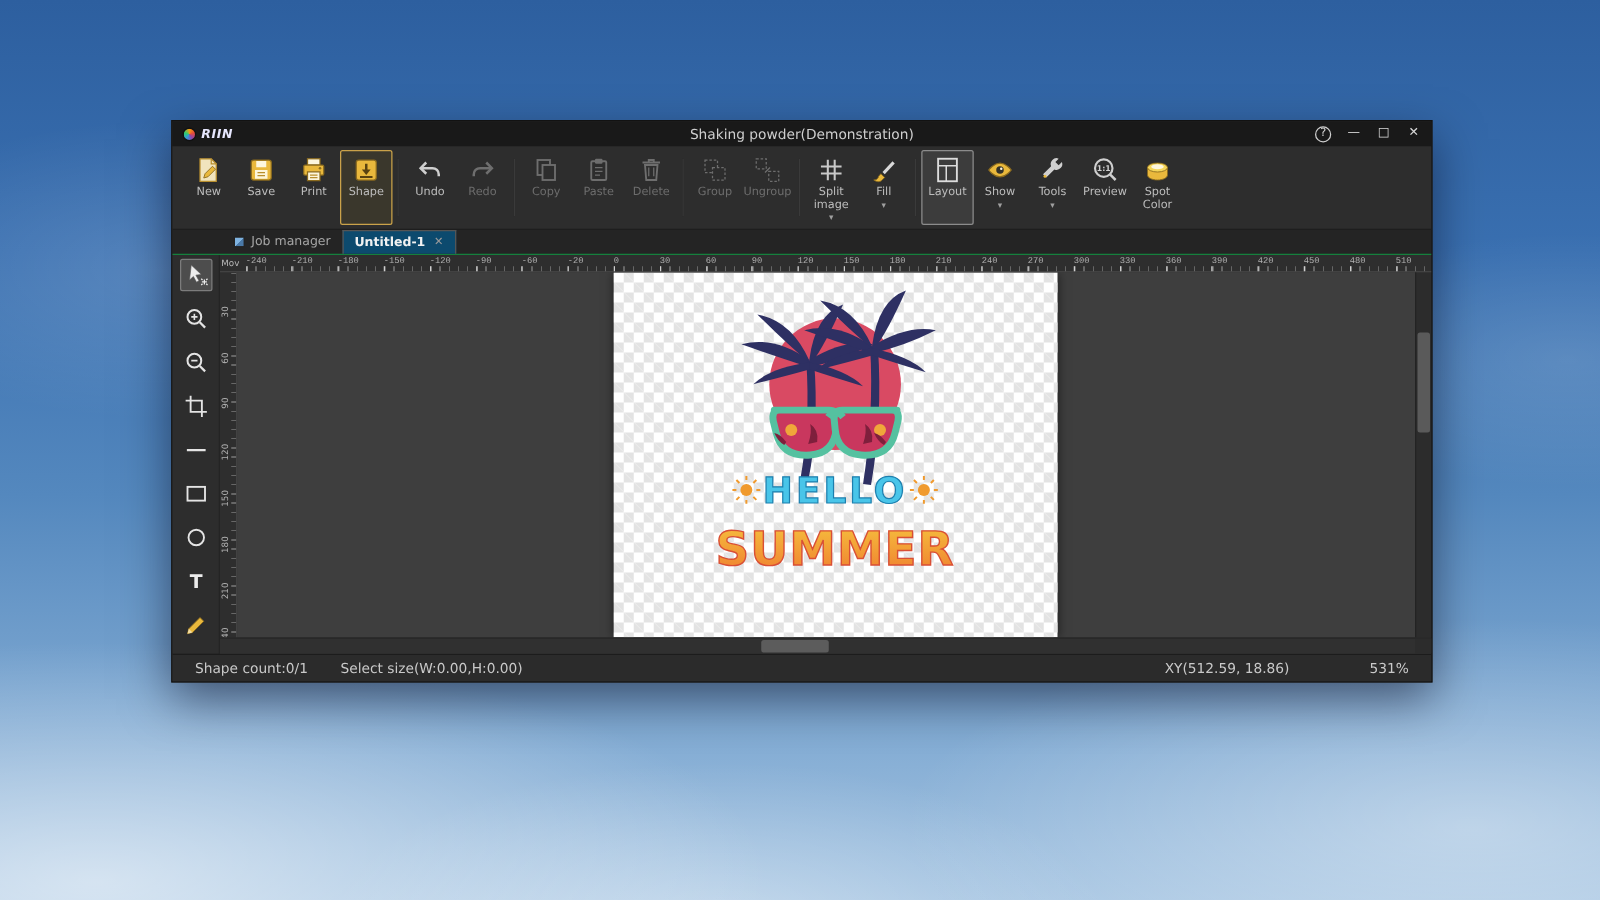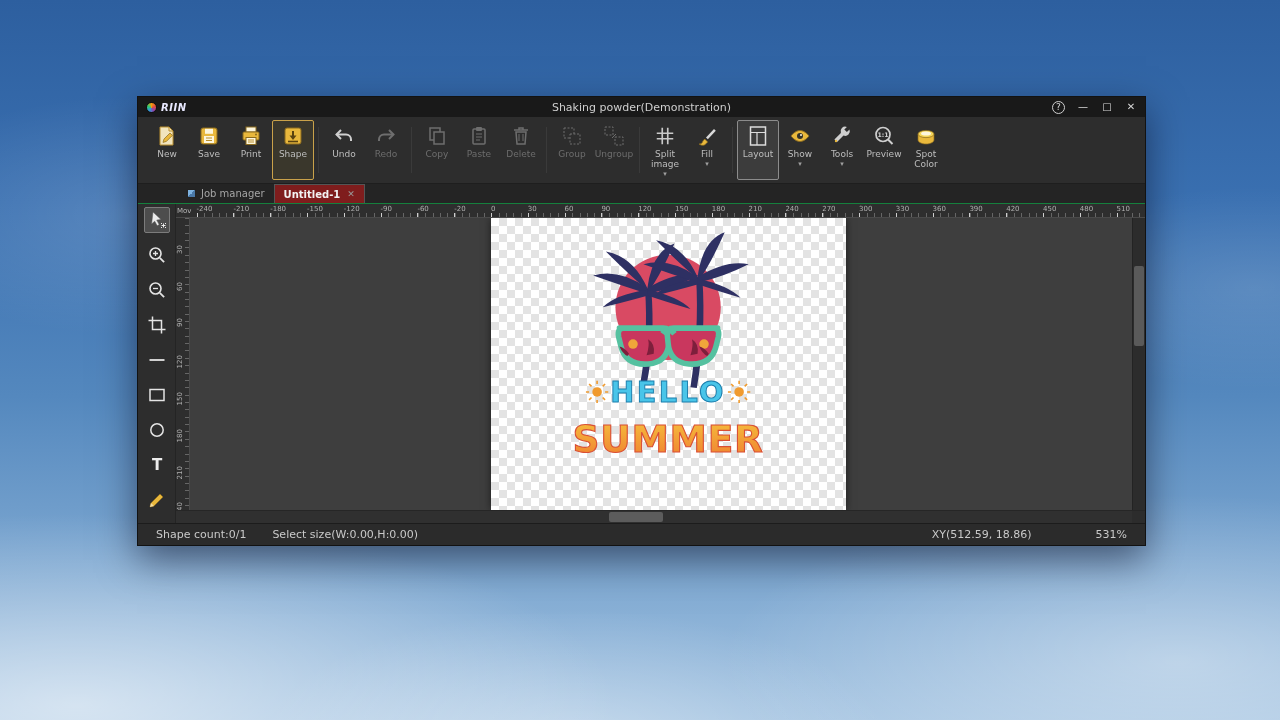--- a/index.html
+++ b/index.html
@@ -44,40 +44,40 @@
   .tb-btn.sel-import { border-color:#caa24a; background:#3a372c; }
   .tb-btn.sel-layout { border-color:#8c8c8c; background:#3c3c3c; }
   .tb-btn .caret { font-size:7px; color:#9f9f9f; line-height:6px; margin-top:1px; }
   .tb-sep { width:1px; height:46px; background:#1f1f1f; border-right:1px solid #3a3a3a; margin:0 4px; flex:none; }
 
   
   .tabbar { height:20px; background:#242424; display:flex; align-items:flex-end;
     padding-left:40px; border-bottom:1px solid #15803d; flex:none; }
   .tab { height:19px; display:flex; align-items:center; gap:5px; padding:0 9px; font-size:10px; color:#a5a5a5; }
   .tab-icon { width:9px; height:9px; background:linear-gradient(135deg,#7fb3e0 50%,#4a79a8 50%); border:1px solid #222; }
-  .tab.active { background:#7f1d1d; color:#f2f2f2; font-weight:bold;
+  .tab.active { background:#0c4a6e; color:#f2f2f2; font-weight:bold;
     border:1px solid #555; border-bottom:none; }
   .tab-close { color:#9a9a9a; font-size:9px; font-weight:normal; margin-left:2px; }
 
   
   .main { flex:1; display:flex; min-height:0; }
   .toolcol { width:38px; background:#2d2d2d; border-right:1px solid #242424;
     display:flex; flex-direction:column; align-items:center; padding-top:3px; flex:none; }
   .tool-btn { width:26px; height:26px; margin-bottom:9px; display:flex; align-items:center;
     justify-content:center; border:1px solid transparent; border-radius:2px; flex:none; }
   .tool-btn.selected { background:#4d4d4d; border-color:#7c7c7c; }
 
   .workarea { flex:1; display:flex; flex-direction:column; min-width:0; }
   .ruler-row { height:14px; display:flex; background:#2e2e2e; border-bottom:1px solid #4a4a4a; flex:none; }
   .ruler-corner { width:14px; flex:none; color:#b9b9b9; font-size:7px; line-height:14px;
     padding-left:1px; overflow:visible; white-space:nowrap; z-index:3; }
   .hruler { position:relative; flex:1; overflow:hidden;
     background-image:repeating-linear-gradient(to right,#666 0 1px,transparent 1px 7.36px);
     background-size:100% 4px; background-position:6.6px 100%; background-repeat:no-repeat; }
-  .hlabel { position:absolute; top:1px; font-size:7px; color:#b0b0b0; }
+  .hlabel { position:absolute; top:1px; font-size:7px; color:#b0b0b0;font-family:Liberation Mono, monospace; }
   .hlabel::after { content:''; position:absolute; left:0; top:8px; width:1px; height:5px; background:#cfcfcf; }
 
   .canvas-row { flex:1; display:flex; min-height:0; }
   .vruler { width:14px; flex:none; position:relative; background:#2e2e2e; border-right:1px solid #4a4a4a;
     overflow:hidden;
     background-image:repeating-linear-gradient(to bottom,#666 0 1px,transparent 1px 7.36px);
     background-size:4px 100%; background-position:100% 0; background-repeat:no-repeat; }
   .vlabel { position:absolute; left:0; width:13px; text-align:center; font-size:7px; color:#b0b0b0;
     writing-mode:vertical-rl; transform:rotate(180deg); }
 

